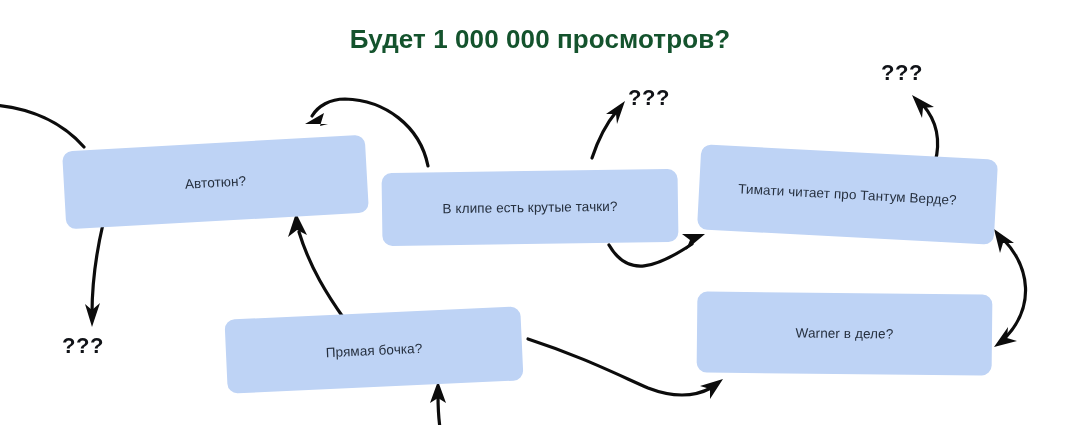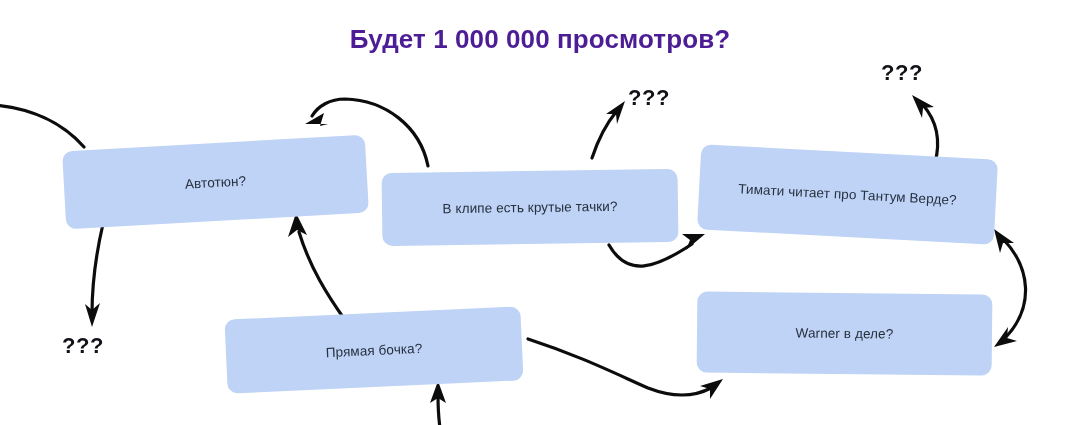--- a/index.html
+++ b/index.html
@@ -17,21 +17,21 @@
   }
   #title {
     position: absolute;
     left: 0;
     top: 24px;
     width: 1080px;
     text-align: center;
     font-family: "Liberation Sans", sans-serif;
     font-size: 26px;
     font-weight: bold;
-    color: #4c1d95;
+    color: #14532d;
     letter-spacing: 0.1px;
   }
   .node {
     position: absolute;
     background: #bed3f5;
     border-radius: 10px;
     box-sizing: border-box;
     display: flex;
     align-items: center;
     justify-content: center;

